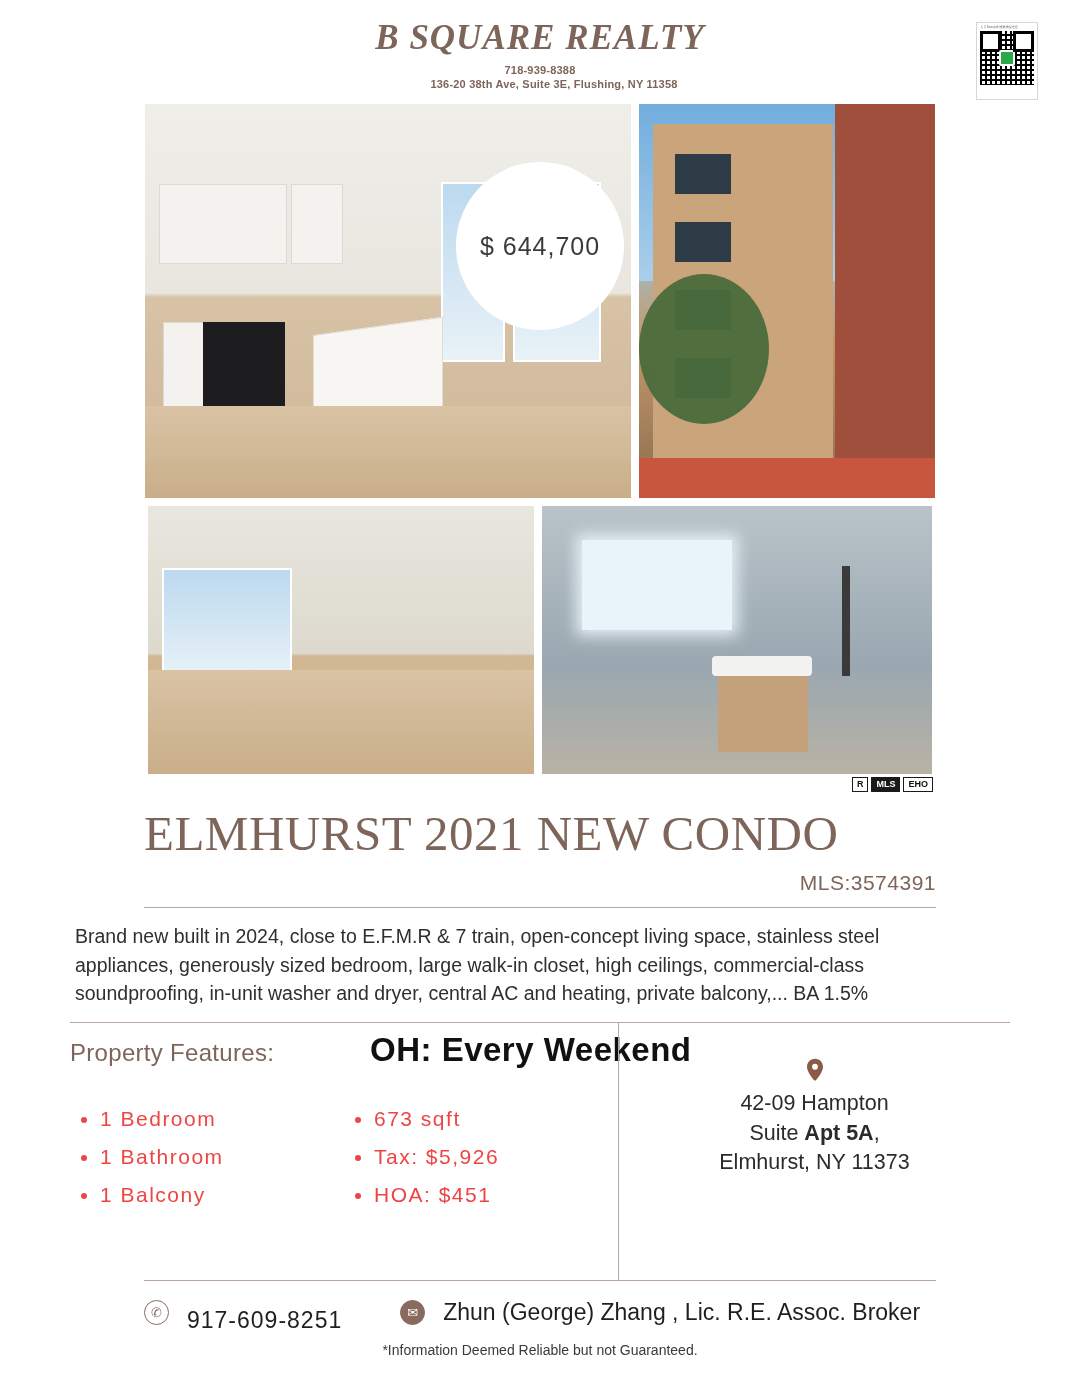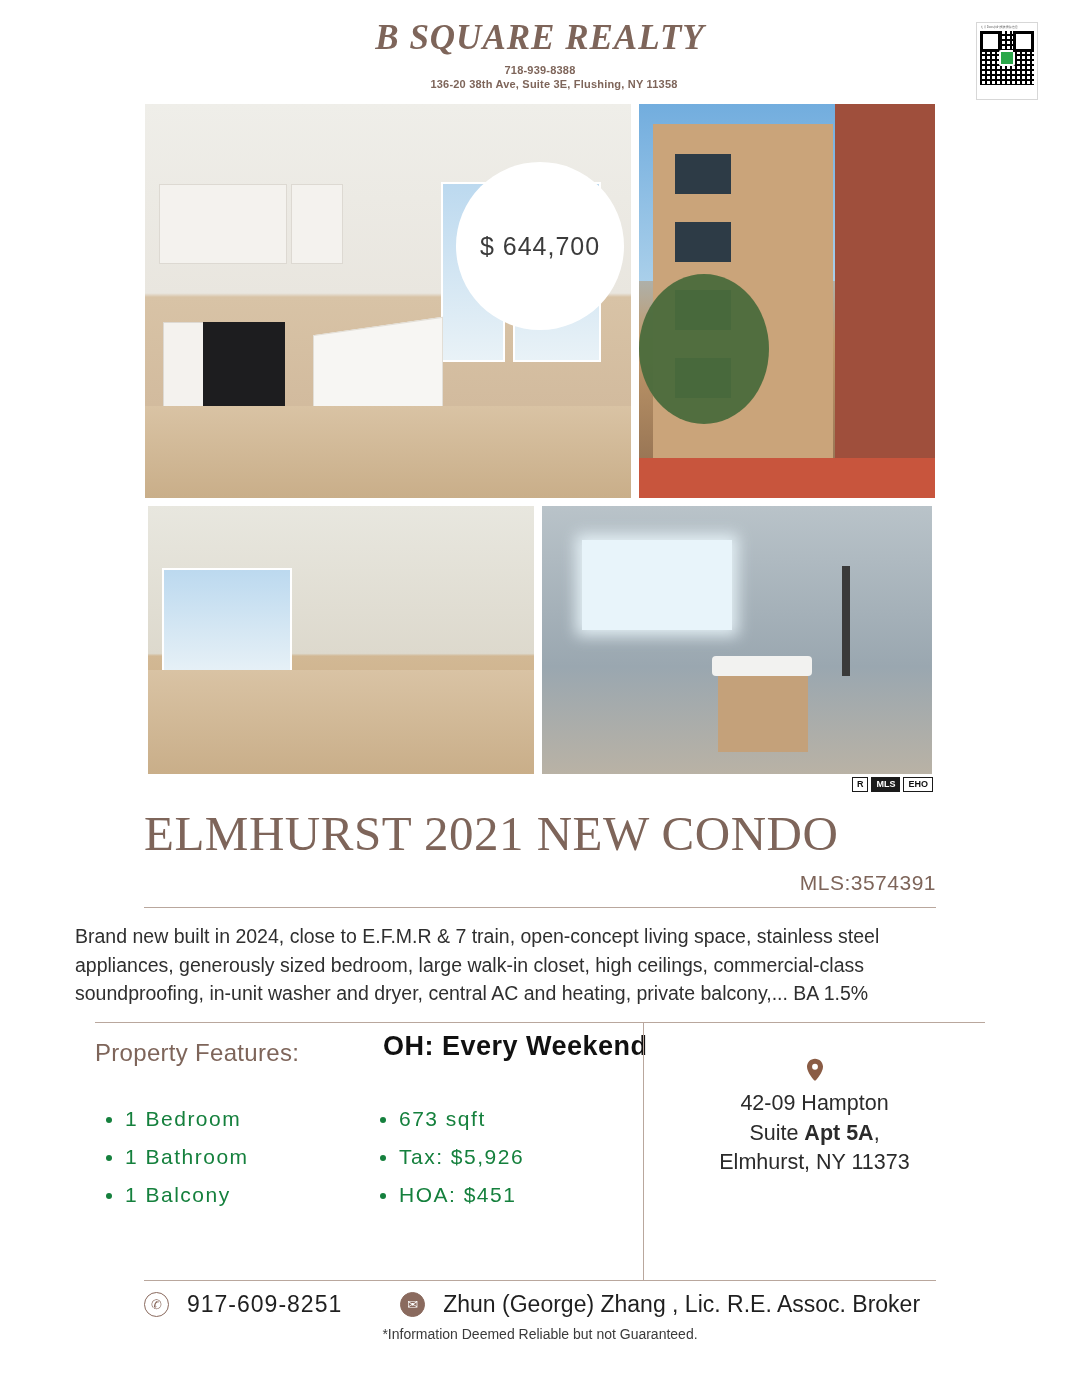--- a/index.html
+++ b/index.html
@@ -183,57 +183,57 @@
   
   .desc {
     margin: 14px 144px 0 75px;
     font-size: 19.5px;
     line-height: 1.46;
     color: #2f2f2f;
   }
 
   
   .features-section {
-    margin: 0 95px;
+    margin: 0 70px;
     display: flex;
     border-top: 1px solid #b9a79d;
     margin-top: 14px;
     min-height: 258px;
   }
   .feat-left { width: 548px; padding-top: 16px; position: relative; }
   .feat-right {
     flex: 1;
     border-left: 1px solid #b9a79d;
     padding-top: 16px;
     text-align: center;
     position: relative;
   }
   .feat-heading {
     font-size: 24px;
     color: #7e655a;
     letter-spacing: .3px;
   }
   .oh-banner {
     position: absolute;
-    left: 288px;
+    left: 300px;
     top: 8px;
-    font-size: 27px;
+    font-size: 33px;
     font-weight: bold;
     color: #111;
     white-space: nowrap;
     letter-spacing: .5px;
   }
   .feat-cols { display: flex; margin-top: 40px; }
   .feat-col { width: 274px; }
   .feat-col ul { margin: 0; padding-left: 30px; }
   .feat-col li {
     font-size: 21px;
     letter-spacing: 1.5px;
     margin-bottom: 14px;
-    color: #15803d;
+    color: #ef4444;
   }
 
   .pin {
     width: 26px; height: 26px;
     margin: 18px auto 6px auto;
     position: relative;
   }
   .pin svg { display:block; }
 
   .addr {
@@ -254,21 +254,21 @@
   .circ-icon {
     width: 25px; height: 25px;
     border-radius: 50%;
     border: 1.6px solid #8a6a5e;
     display: flex; align-items: center; justify-content: center;
     font-size: 13px;
     color: #8a6a5e;
     flex: 0 0 auto;
   }
   .circ-icon.filled { background:#8a6a5e; color:#fff; border-color:#8a6a5e; }
-  .phone-text { font-size: 23px; letter-spacing: 1px; color: #1f1f1f; }
+  .phone-text { font-size: 23px; letter-spacing: 1px; color: #1f1f1f; margin-top: 16px; }
   .agent-text { font-size: 23px; color: #1f1f1f; }
   .disclaimer {
     text-align: center;
     font-size: 14px;
     color: #3a3a3a;
     margin-top: 8px;
   }
 </style>
 </head>
 <body>

